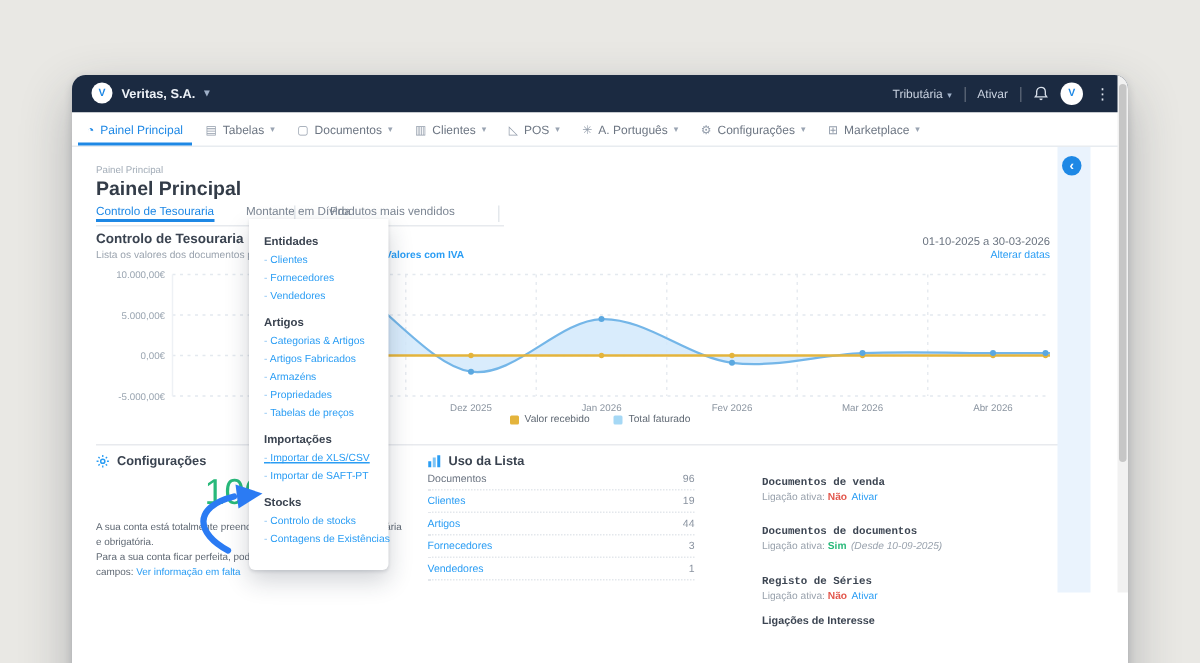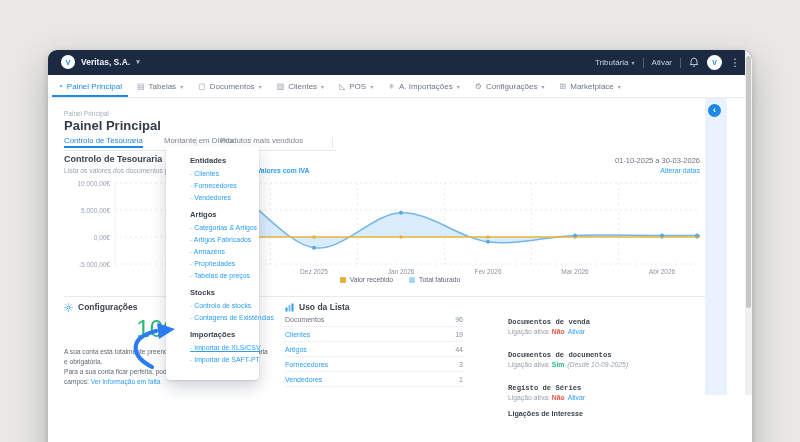--- a/index.html
+++ b/index.html
@@ -65,21 +65,21 @@
   .at-note{color:#9aa3ae;font-style:italic;margin-left:3px;}
   .at-footer{font-size:7.2px;font-weight:bold;color:#3c4552;margin-top:8px;}
   
   #side-strip{left:657px;top:48px;width:22px;height:297px;background:#eaf3fd;}
   #side-toggle{left:660px;top:54px;width:13px;height:13px;border-radius:50%;background:#1e88e5;color:#fff;
     font-size:9px;line-height:12px;text-align:center;cursor:pointer;font-weight:bold;}
   #scrollbar-track{left:697px;top:0;width:7px;height:345px;background:#f1f1f1;}
   #scrollbar-thumb{left:698px;top:6px;width:5px;height:252px;background:#c6c6c6;border-radius:3px;}
   
   #dropdown{left:118px;top:96px;width:93px;background:#fff;border-radius:0 0 4px 4px;
-    box-shadow:0 7px 16px rgba(30,40,60,.20), 0 1px 2px rgba(30,40,60,.12);padding:10px 9px 12px 24px;box-sizing:border-box;z-index:30;}
+    box-shadow:0 7px 16px rgba(30,40,60,.20), 0 1px 2px rgba(30,40,60,.12);padding:10px 9px 12px 10px;box-sizing:border-box;z-index:30;}
   .menu-section{margin-bottom:9px;}
   .menu-section:last-child{margin-bottom:0;}
   .menu-title{font-size:7.6px;font-weight:bold;color:#3a4350;margin-bottom:4px;}
   .menu-item{font-size:6.9px;color:#2a9df4;margin:5px 0;cursor:pointer;white-space:nowrap;}
   .menu-item::before{content:"- ";color:#8fc6f3;}
   .menu-item.hl{text-decoration:underline;}
   
   #chart-svg{left:0;top:0;pointer-events:none;z-index:5;}
   #arrow-svg{left:0;top:0;pointer-events:none;z-index:40;}
   .bell-svg{display:block;}
@@ -135,21 +135,21 @@
           <span>Clientes</span>
           <span class="caret">▾</span>
         </div>
         <div class="nav-item">
           <span class="nicon">◺</span>
           <span>POS</span>
           <span class="caret">▾</span>
         </div>
         <div class="nav-item">
           <span class="nicon">✳</span>
-          <span>A. Importações</span>
+          <span>A. Português</span>
           <span class="caret">▾</span>
         </div>
         <div class="nav-item">
           <span class="nicon">⚙</span>
           <span>Configurações</span>
           <span class="caret">▾</span>
         </div>
         <div class="nav-item">
           <span class="nicon">⊞</span>
           <span>Marketplace</span>
@@ -301,28 +301,28 @@
         </div>
         <div class="menu-section">
           <div class="menu-title">Artigos</div>
           <div class="menu-item">Categorias &amp; Artigos</div>
           <div class="menu-item">Artigos Fabricados</div>
           <div class="menu-item">Armazéns</div>
           <div class="menu-item">Propriedades</div>
           <div class="menu-item">Tabelas de preços</div>
         </div>
         <div class="menu-section">
+          <div class="menu-title">Importações</div>
+          <div class="menu-item hl">Importar de XLS/CSV</div>
+          <div class="menu-item">Importar de SAFT-PT</div>
+        </div>
+        <div class="menu-section">
           <div class="menu-title">Stocks</div>
           <div class="menu-item">Controlo de stocks</div>
           <div class="menu-item">Contagens de Existências</div>
-        </div>
-        <div class="menu-section">
-          <div class="menu-title">Importações</div>
-          <div class="menu-item hl">Importar de XLS/CSV</div>
-          <div class="menu-item">Importar de SAFT-PT</div>
         </div>
       </div>
   </div>
 
   <svg id="arrow-svg" class="abs" width="800" height="442" viewBox="0 0 800 442">
     <path d="M152 367 C 131 356, 128 338, 156 331" fill="none" stroke="#2b7bf3" stroke-width="4.2" stroke-linecap="round"></path>
     <polygon points="175,329 157,323 159,339" fill="#2b7bf3"></polygon>
   </svg>
 </div>
 

